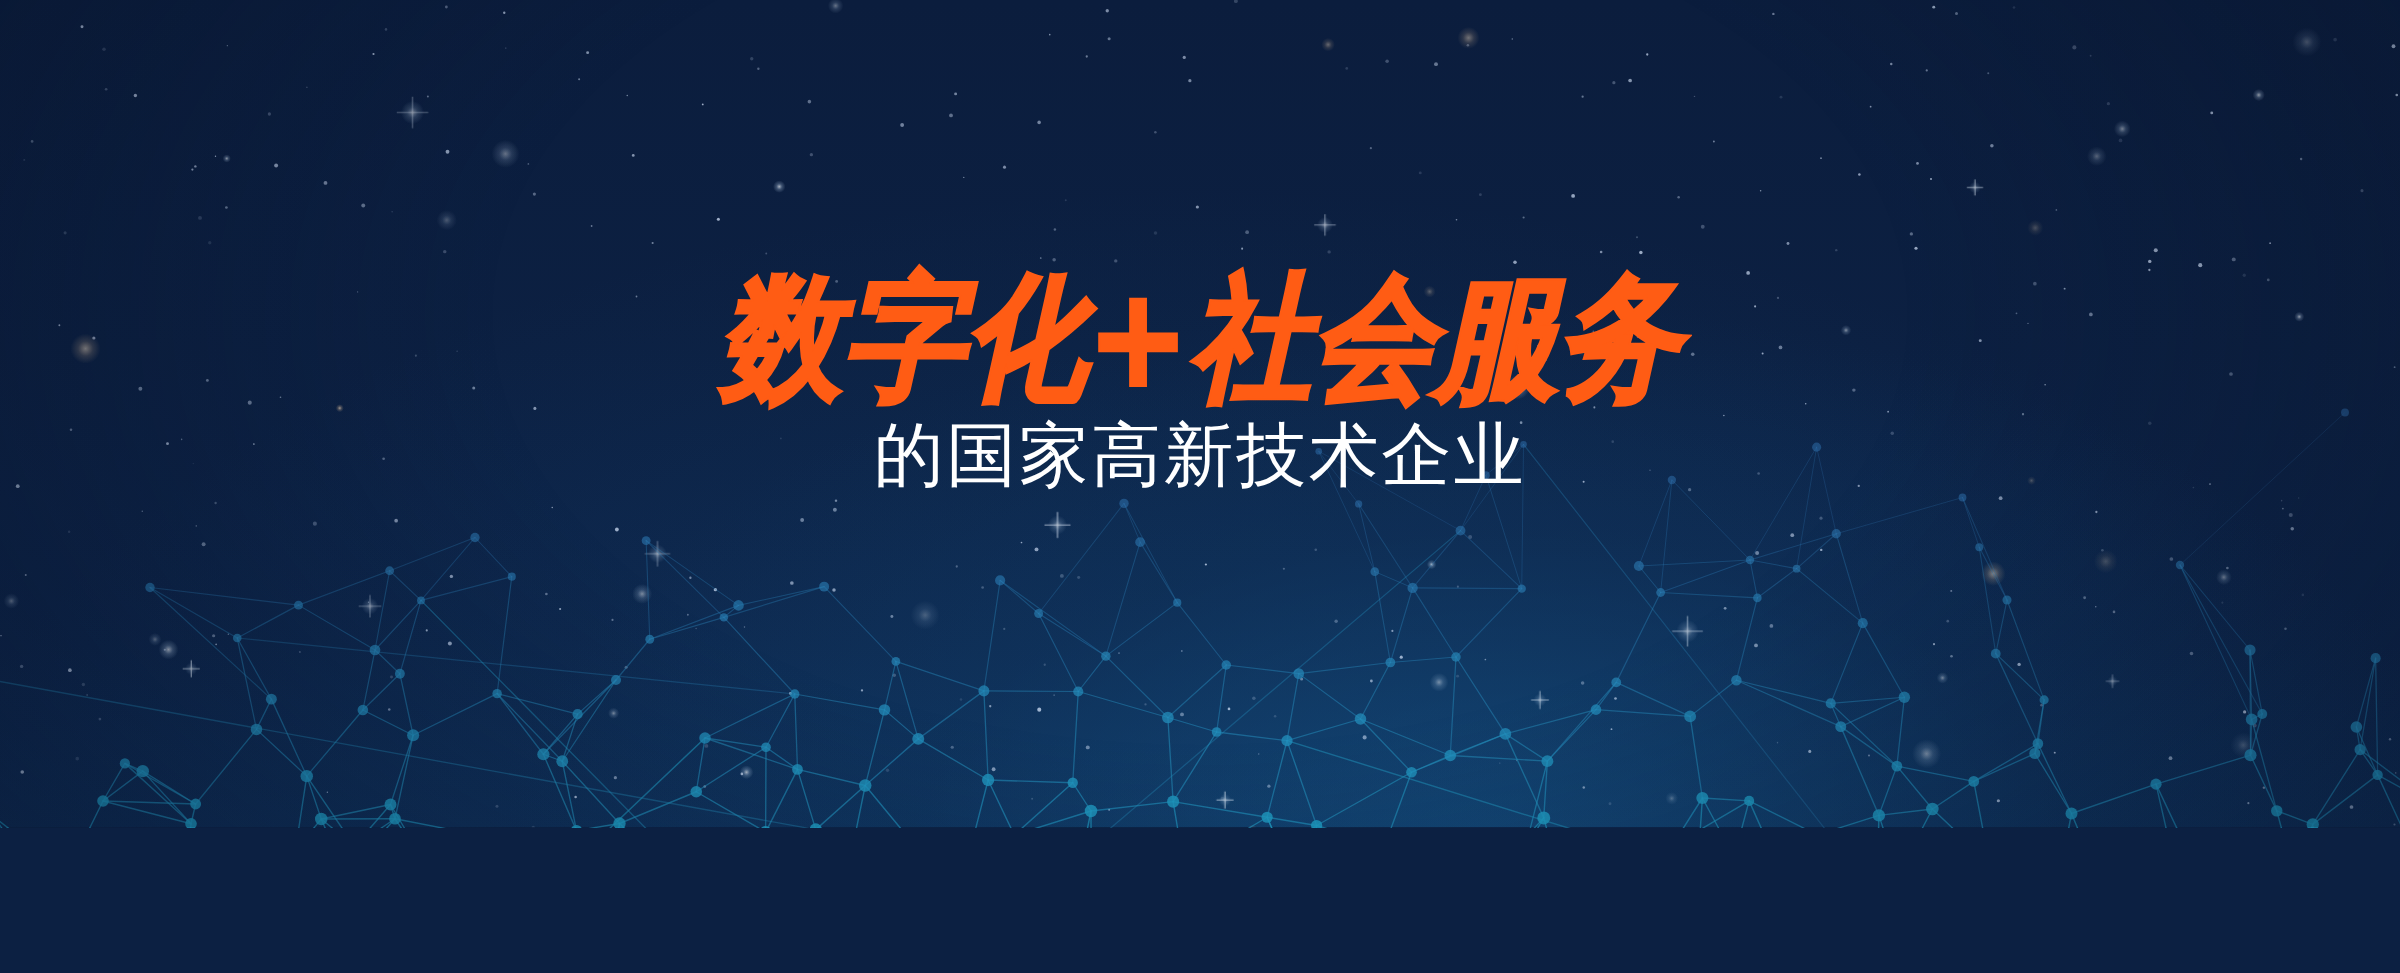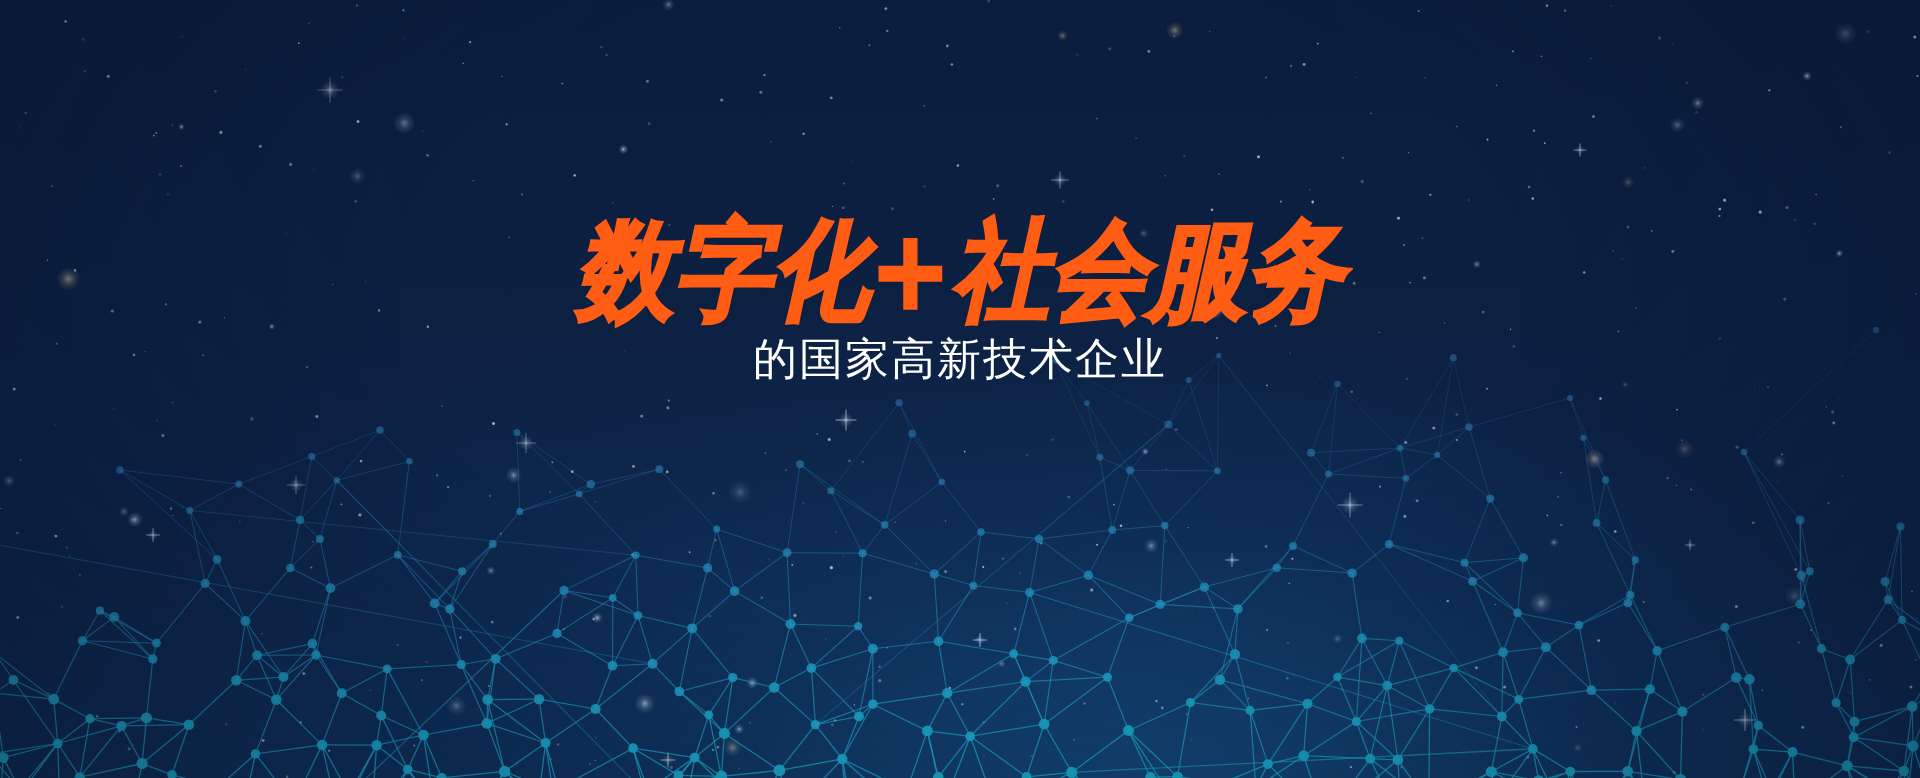--- a/index.html
+++ b/index.html
@@ -3,21 +3,21 @@
 <meta charset="utf-8">
 <style>
   html, body {
     margin: 0;
     padding: 0;
     background: #0c2042;
   }
   #stage {
     position: relative;
     width: 1920px;
-    height: 778px;
+    height: 662px;
     overflow: hidden;
     background: #0c2042;
     font-family: "Liberation Sans", sans-serif;
   }
   
   .bg-base {
     position: absolute;
     inset: 0;
     background:
       radial-gradient(ellipse 1100px 620px at 62% 104%, rgba(22,88,140,0.55) 0%, rgba(16,60,104,0.28) 42%, rgba(12,32,66,0) 72%),
@@ -65,21 +65,21 @@
     paint-order: stroke fill;
   }
   .subhead {
     position: absolute;
     left: 0;
     top: 337px;
     width: 1920px;
     text-align: center;
     font-family: "DejaVu Serif", serif;
     font-weight: 400;
-    font-size: 44px;
+    font-size: 56px;
     line-height: 1.0;
     letter-spacing: 2px;
     color: #ffffff;
     white-space: nowrap;
   }
 </style>
 </head>
 <body>
 
 <div id="stage">

